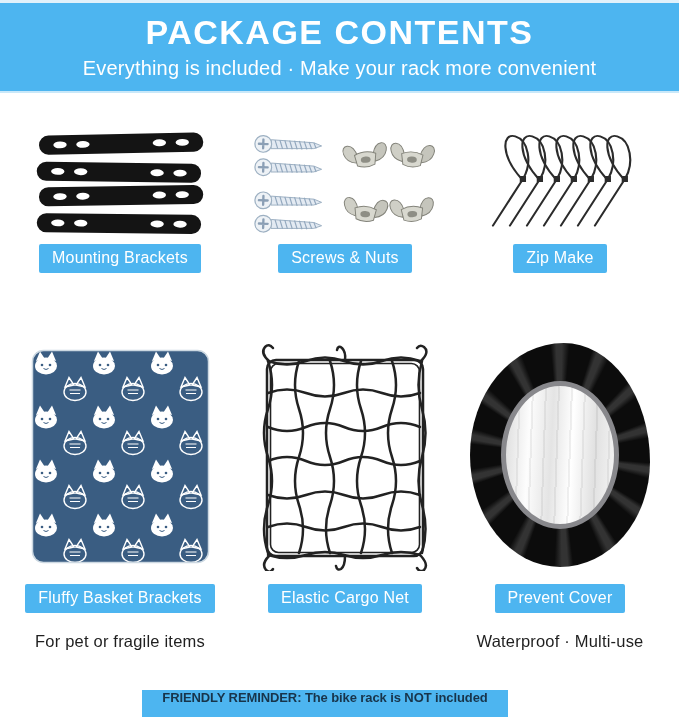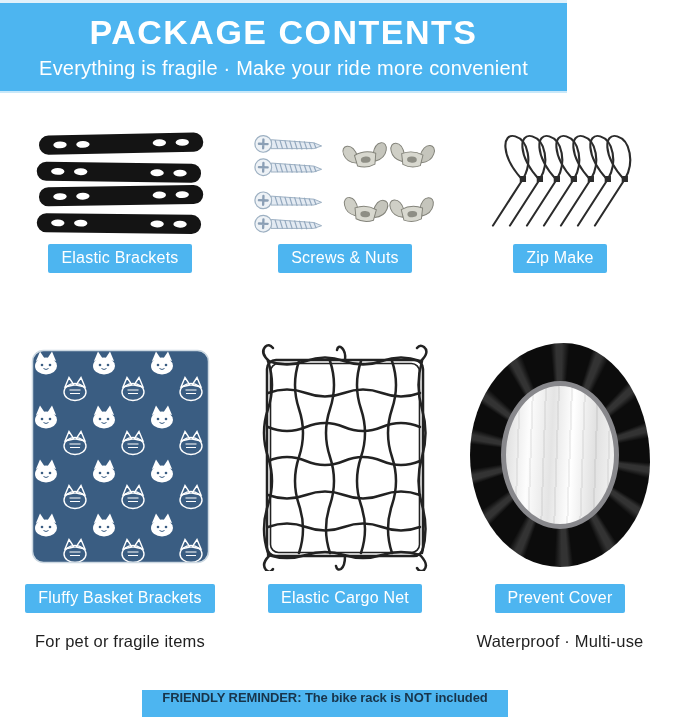--- a/index.html
+++ b/index.html
@@ -3,21 +3,21 @@
 <meta charset="utf-8">
 <style>
   html,body { margin:0; padding:0; background:#ffffff; }
   .stage {
     position:relative; width:679px; height:721px; background:#ffffff;
     font-family:"Liberation Sans", sans-serif; overflow:hidden;
     margin:0 auto;
   }
   
   .banner {
-    position:absolute; left:0; top:0; width:567px; height:93px;
+    position:absolute; left:0; top:0; width:679px; height:93px;
     background:#4db5f0; box-sizing:border-box;
     border-top:3px solid #e1f1fb; border-bottom:2px solid #c9e8f9;
     display:flex; flex-direction:column; align-items:center; justify-content:center;
   }
   .title { color:#ffffff; font-size:34px; font-weight:bold; letter-spacing:1.5px; line-height:1.1; }
   .subtitle { color:#ffffff; font-size:20px; margin-top:6px; letter-spacing:0.2px; }
   
   .art-cell {
     position:absolute; width:220px;
     display:flex; justify-content:center; align-items:flex-start;
@@ -57,21 +57,21 @@
     display:flex; align-items:flex-start; justify-content:center; white-space:nowrap;
   }
 </style>
 </head>
 <body>
 
 <div class="stage">
 
   <div class="banner">
     <div class="title">PACKAGE CONTENTS</div>
-    <div class="subtitle">Everything is fragile · Make your ride more convenient</div>
+    <div class="subtitle">Everything is included · Make your rack more convenient</div>
   </div>
 
   <div class="art-cell col1 arow1">
     <svg width="182" height="107" viewBox="0 0 190 112">
       <defs>
         <g id="bk">
           <rect x="0" y="0" width="172" height="20" rx="10" fill="#141414"></rect>
           <ellipse cx="22" cy="10" rx="7" ry="3.6" fill="#ffffff"></ellipse>
           <ellipse cx="46" cy="10" rx="7" ry="3.6" fill="#ffffff"></ellipse>
           <ellipse cx="126" cy="10" rx="7" ry="3.6" fill="#ffffff"></ellipse>
@@ -121,21 +121,21 @@
         <path d="M67 124 L100 64 M100 64 C75 32 77 2 92 7 C107 12 111 42 101 62"></path>
         <path d="M86 124 L119 64 M119 64 C94 32 96 2 111 7 C126 12 130 42 120 62"></path>
         <path d="M105 124 L138 64 M138 64 C113 32 115 2 130 7 C145 12 149 42 139 62"></path>
         <path d="M124 124 L157 64 M157 64 C132 32 134 2 149 7 C164 12 168 42 158 62"></path>
       </g>
       <path d="M40 59 h7 v8 h-7 z M59 59 h7 v8 h-7 z M78 59 h7 v8 h-7 z M97 59 h7 v8 h-7 z M116 59 h7 v8 h-7 z M135 59 h7 v8 h-7 z M154 59 h7 v8 h-7 z" fill="#2b2b2b"></path>
     </svg>
   </div>
 
   <div class="caption col1 crow1">
-    <span class="chip">Elastic Brackets</span>
+    <span class="chip">Mounting Brackets</span>
   </div>
   <div class="caption col2 crow1">
     <span class="chip">Screws &amp; Nuts</span>
   </div>
   <div class="caption col3 crow1">
     <span class="chip">Zip Make</span>
   </div>
 
   <div class="art-cell col1" style="top:349px;">
     <svg width="179" height="215" viewBox="0 0 179 215">

